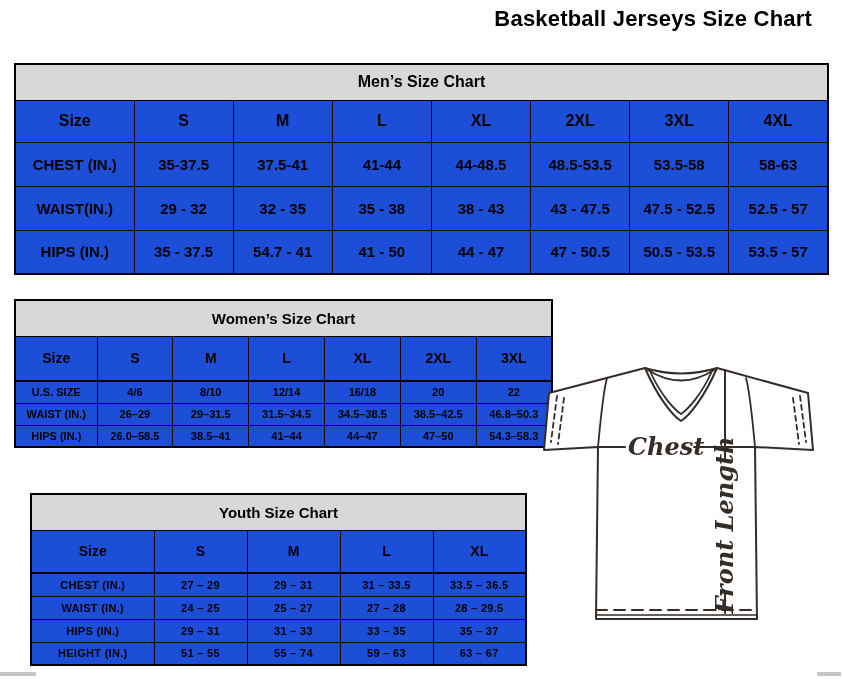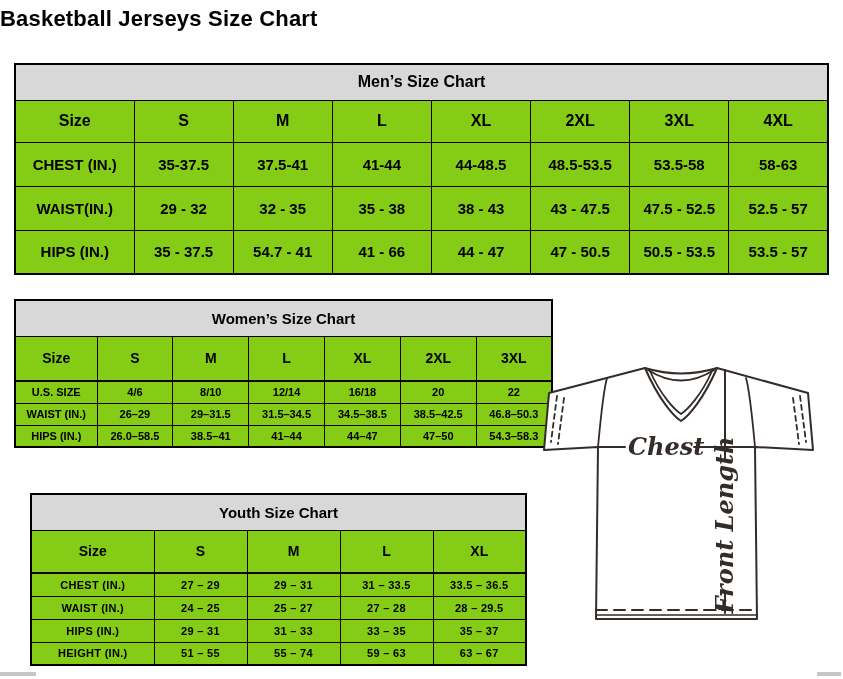--- a/index.html
+++ b/index.html
@@ -3,26 +3,26 @@
 <meta charset="utf-8">
 <style>
   html,body { margin:0; padding:0; }
   body {
     width:843px; height:679px; position:relative; overflow:hidden;
     background:#ffffff; color:#000;
     font-family:"Liberation Sans", sans-serif;
   }
   .page-title {
     position:absolute; top:6px; left:0; width:812px;
-    text-align:left; font-size:22px; font-weight:bold;
+    text-align:right; font-size:22px; font-weight:bold;
     letter-spacing:0.2px;
   }
   table.size-table {
     position:absolute; border-collapse:collapse; table-layout:fixed;
-    background:#84cc16; border:2px solid #000;
+    background:#1d4ed8; border:2px solid #000;
   }
   table.size-table th, table.size-table td {
     border:1px solid #000; text-align:center; vertical-align:middle;
     font-weight:bold; padding:0; overflow:hidden; white-space:nowrap;
   }
   th.bar {
     background:#d8d8d8; font-size:16px; border-bottom:2px solid #000;
   }
   
   table.men { left:14px; top:63px; width:815px; }
@@ -97,21 +97,21 @@
       <td>35 - 38</td>
       <td>38 - 43</td>
       <td>43 - 47.5</td>
       <td>47.5 - 52.5</td>
       <td>52.5 - 57</td>
     </tr>
     <tr class="data">
       <td>HIPS (IN.)</td>
       <td>35 - 37.5</td>
       <td>54.7 - 41</td>
-      <td>41 - 66</td>
+      <td>41 - 50</td>
       <td>44 - 47</td>
       <td>47 - 50.5</td>
       <td>50.5 - 53.5</td>
       <td>53.5 - 57</td>
     </tr>
   </tbody>
 </table>
 
 <table class="size-table women">
   <colgroup>

